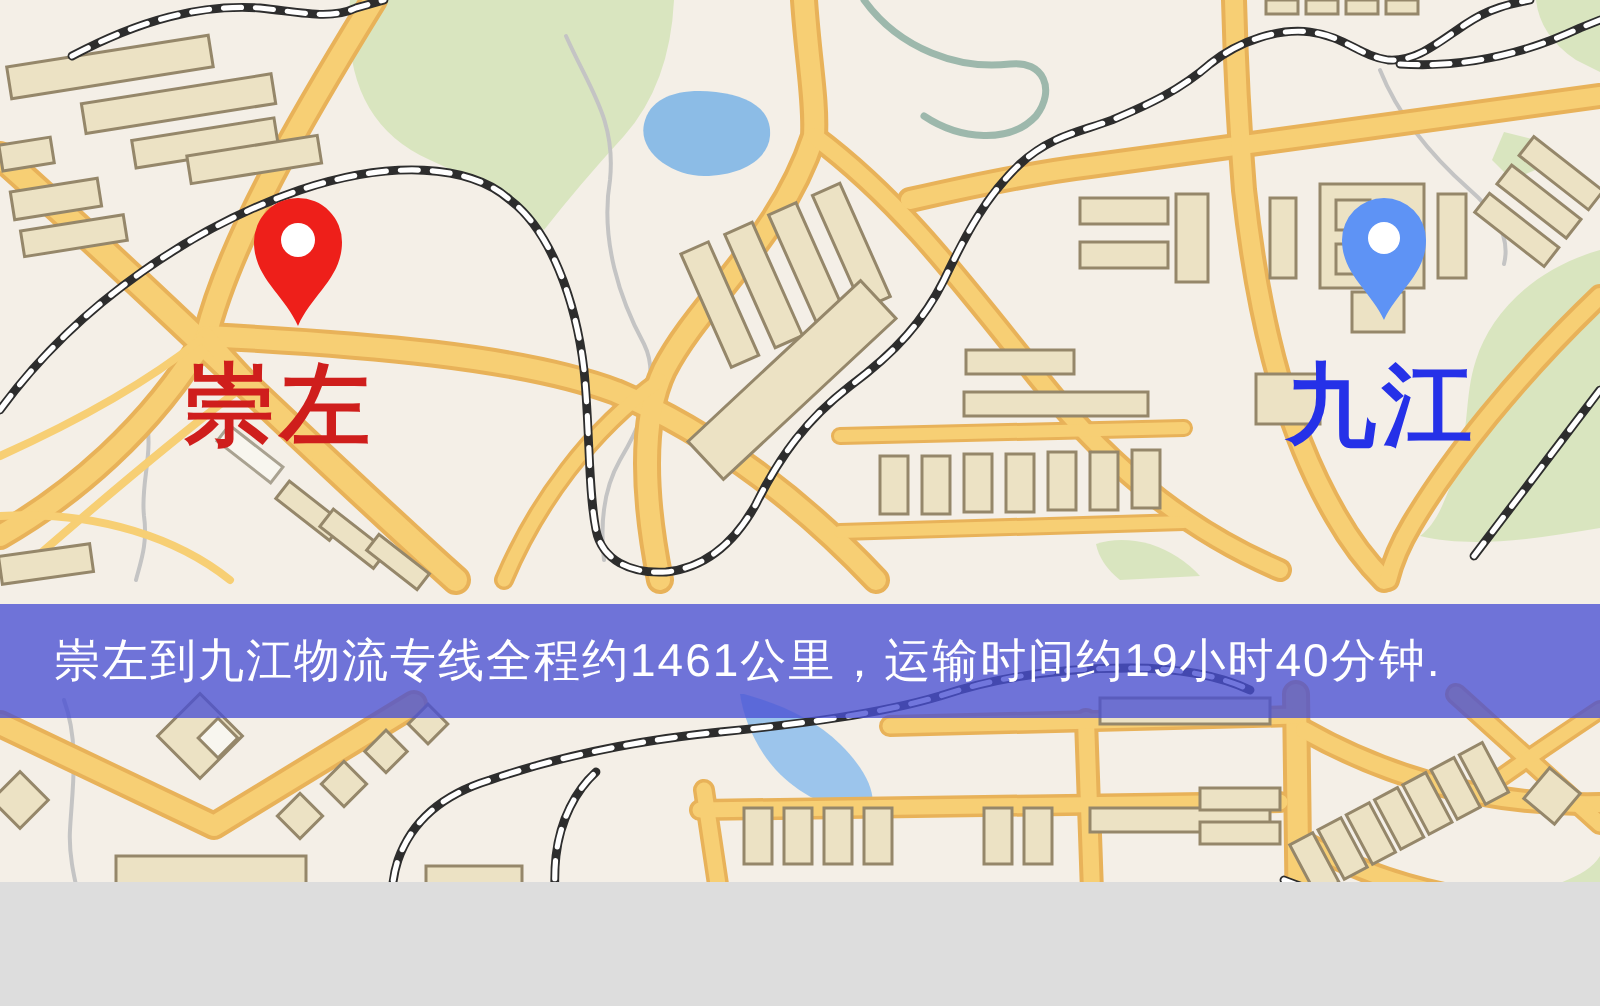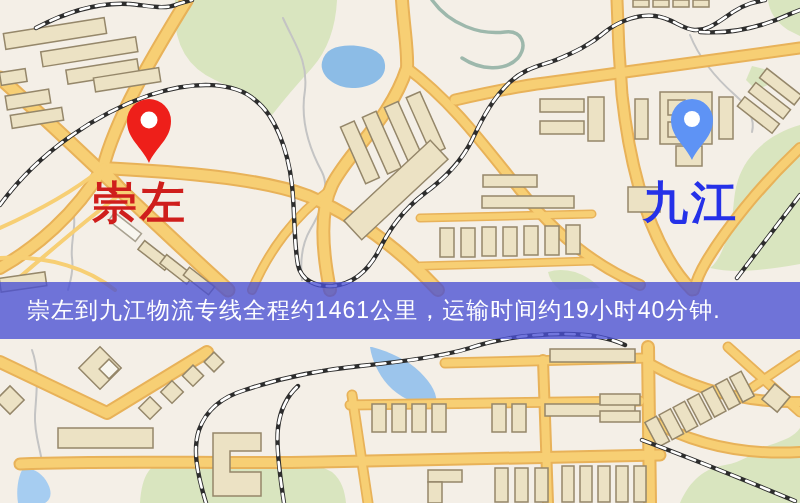--- a/index.html
+++ b/index.html
@@ -1,21 +1,21 @@
 <!DOCTYPE html>
 <html><head>
 <meta charset="utf-8">
 <style>
   html,body{margin:0;padding:0;background:#ddd;}
-  #stage{position:relative;width:800px;height:503px;overflow:hidden;
+  #stage{position:relative;width:800px;height:441px;overflow:hidden;
          font-family:"Liberation Sans",sans-serif;background:#f4efe7;}
   #map-svg{position:absolute;left:0;top:0;}
   .place-label{font-family:"Liberation Sans",sans-serif;font-weight:bold;
                font-size:45px;letter-spacing:3px;paint-order:stroke;}
-  #route-banner{position:absolute;left:0;top:282px;width:800px;height:57px;
+  #route-banner{position:absolute;left:0;top:302px;width:800px;height:57px;
                 background:rgba(73,79,212,0.78);display:flex;align-items:center;
                 box-sizing:border-box;padding-left:27px;z-index:5;}
   #route-banner span{color:#fff;font-size:23px;letter-spacing:1px;white-space:nowrap;
                      font-family:"Liberation Sans",sans-serif;}
 </style>
 </head>
 <body>
 
 <div id="stage">
   <svg id="map-svg" width="800" height="503" viewBox="0 0 800 503">

